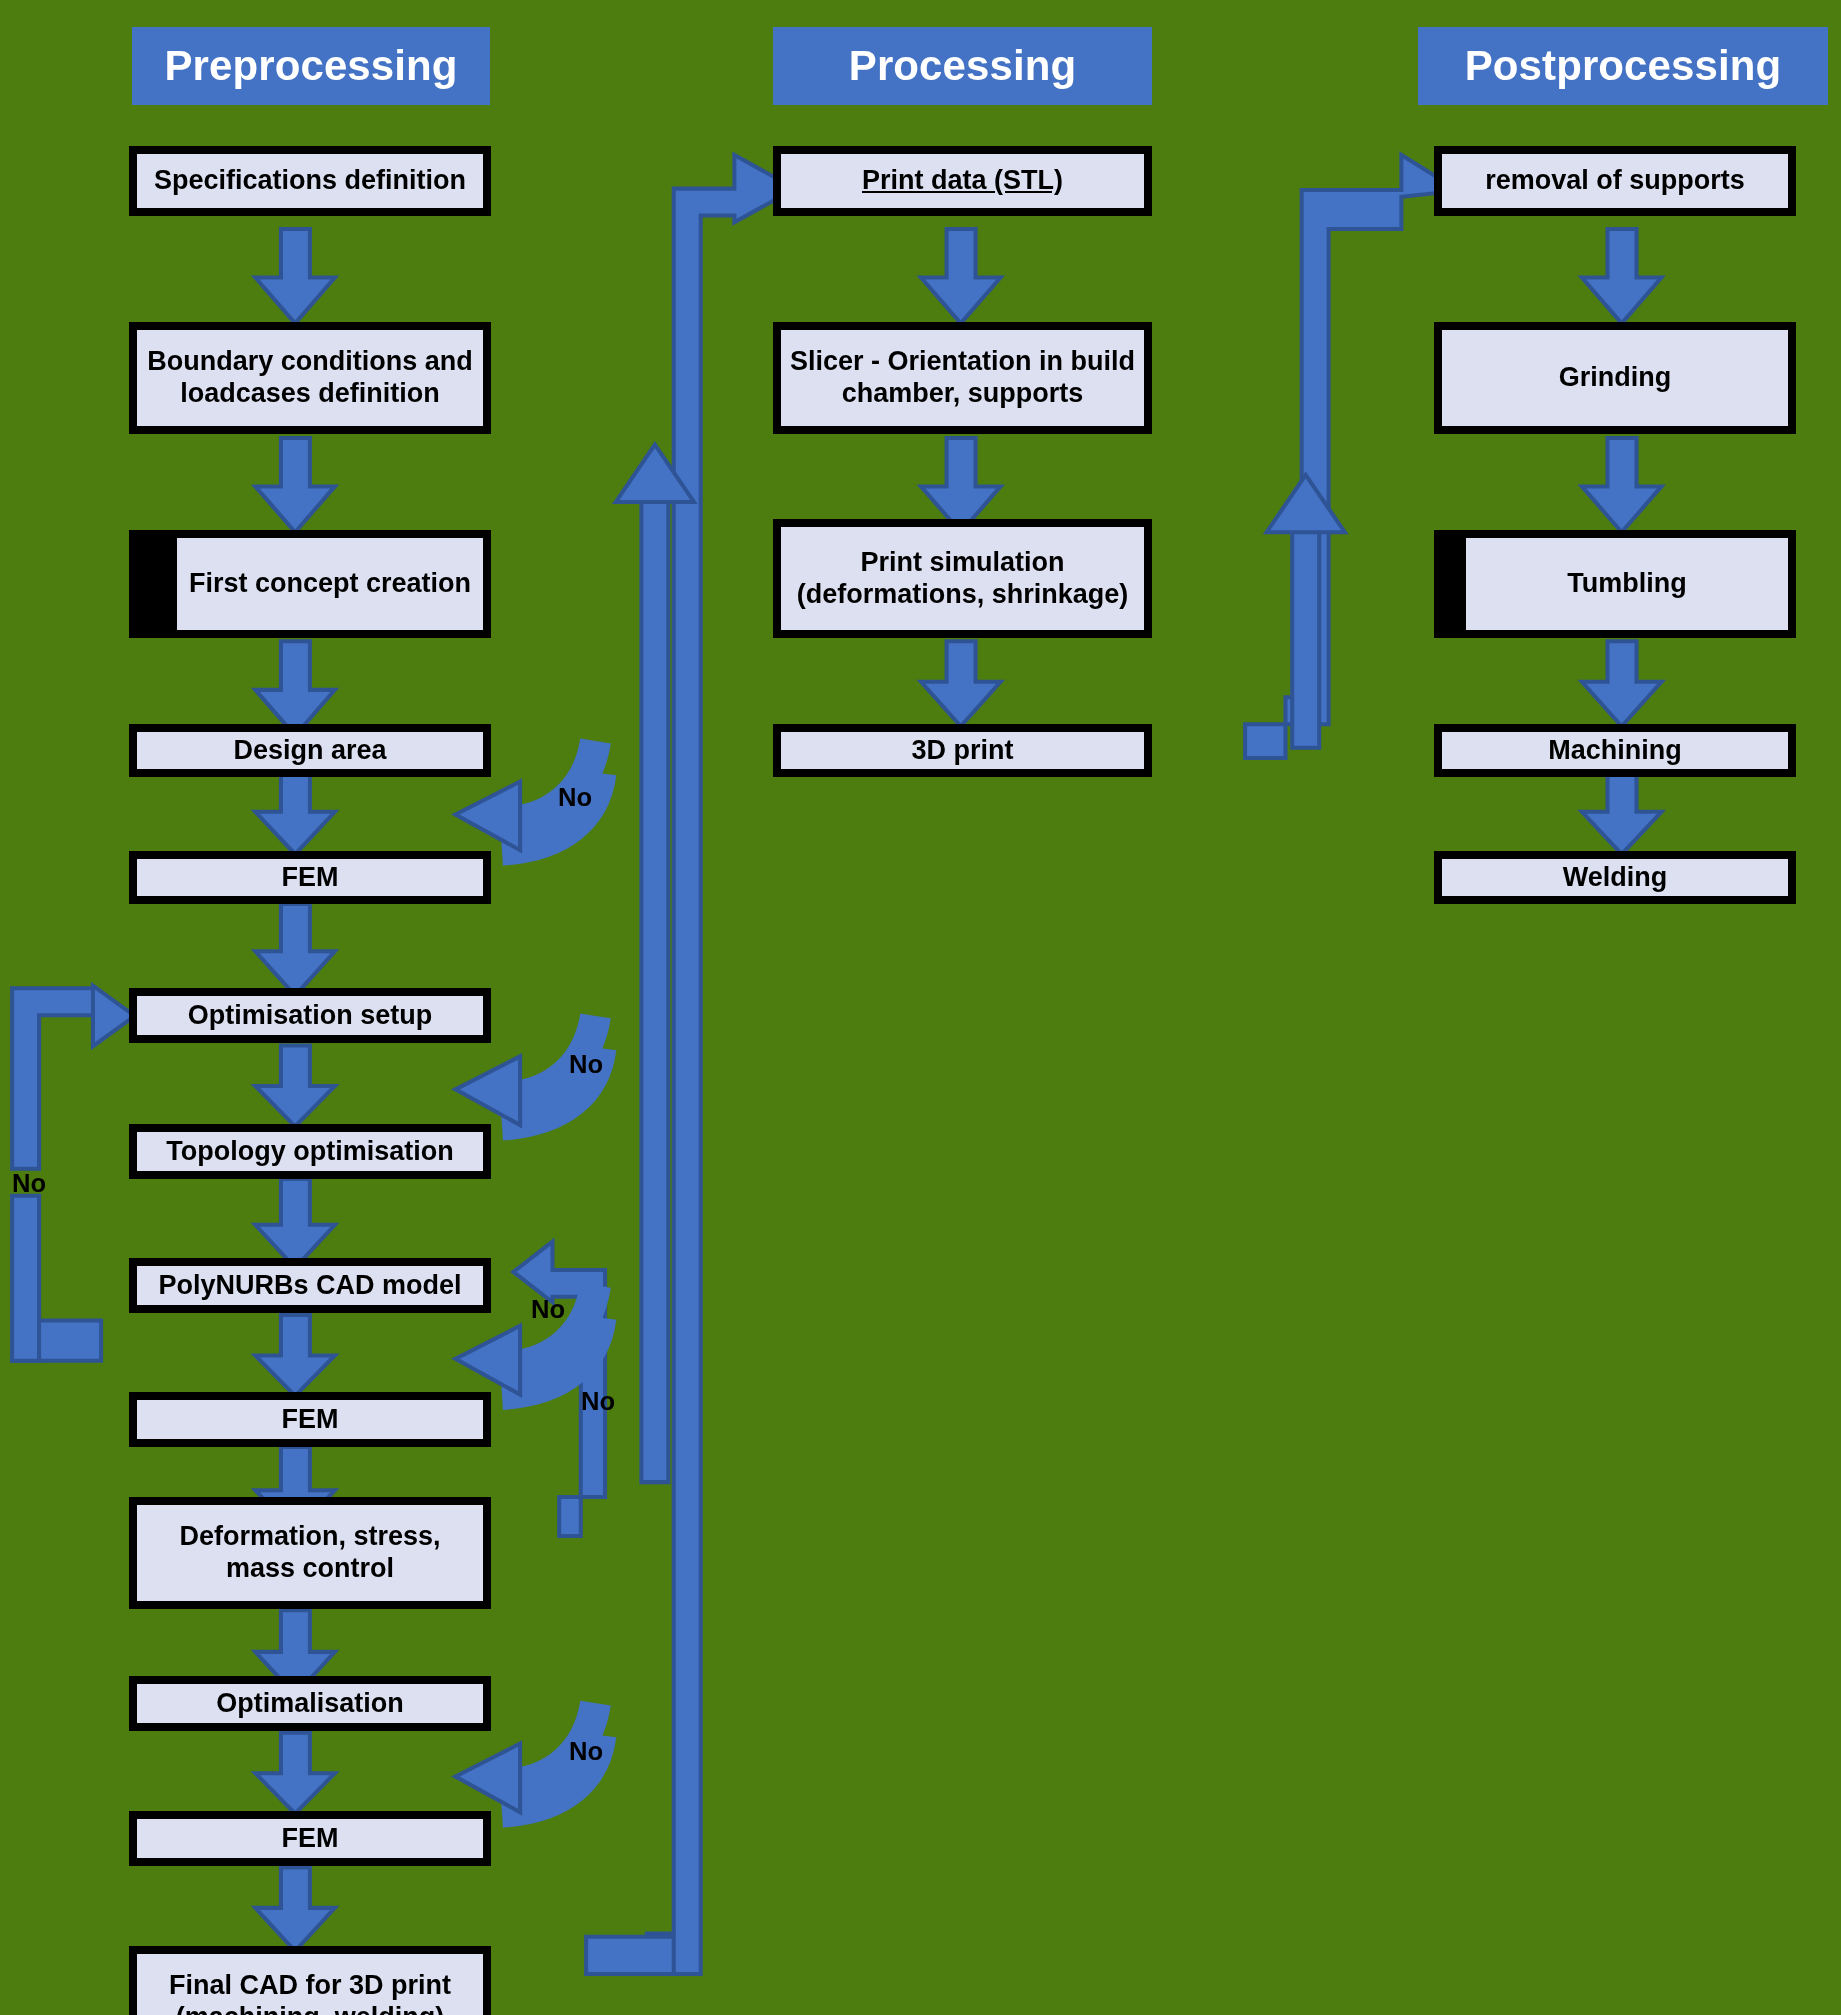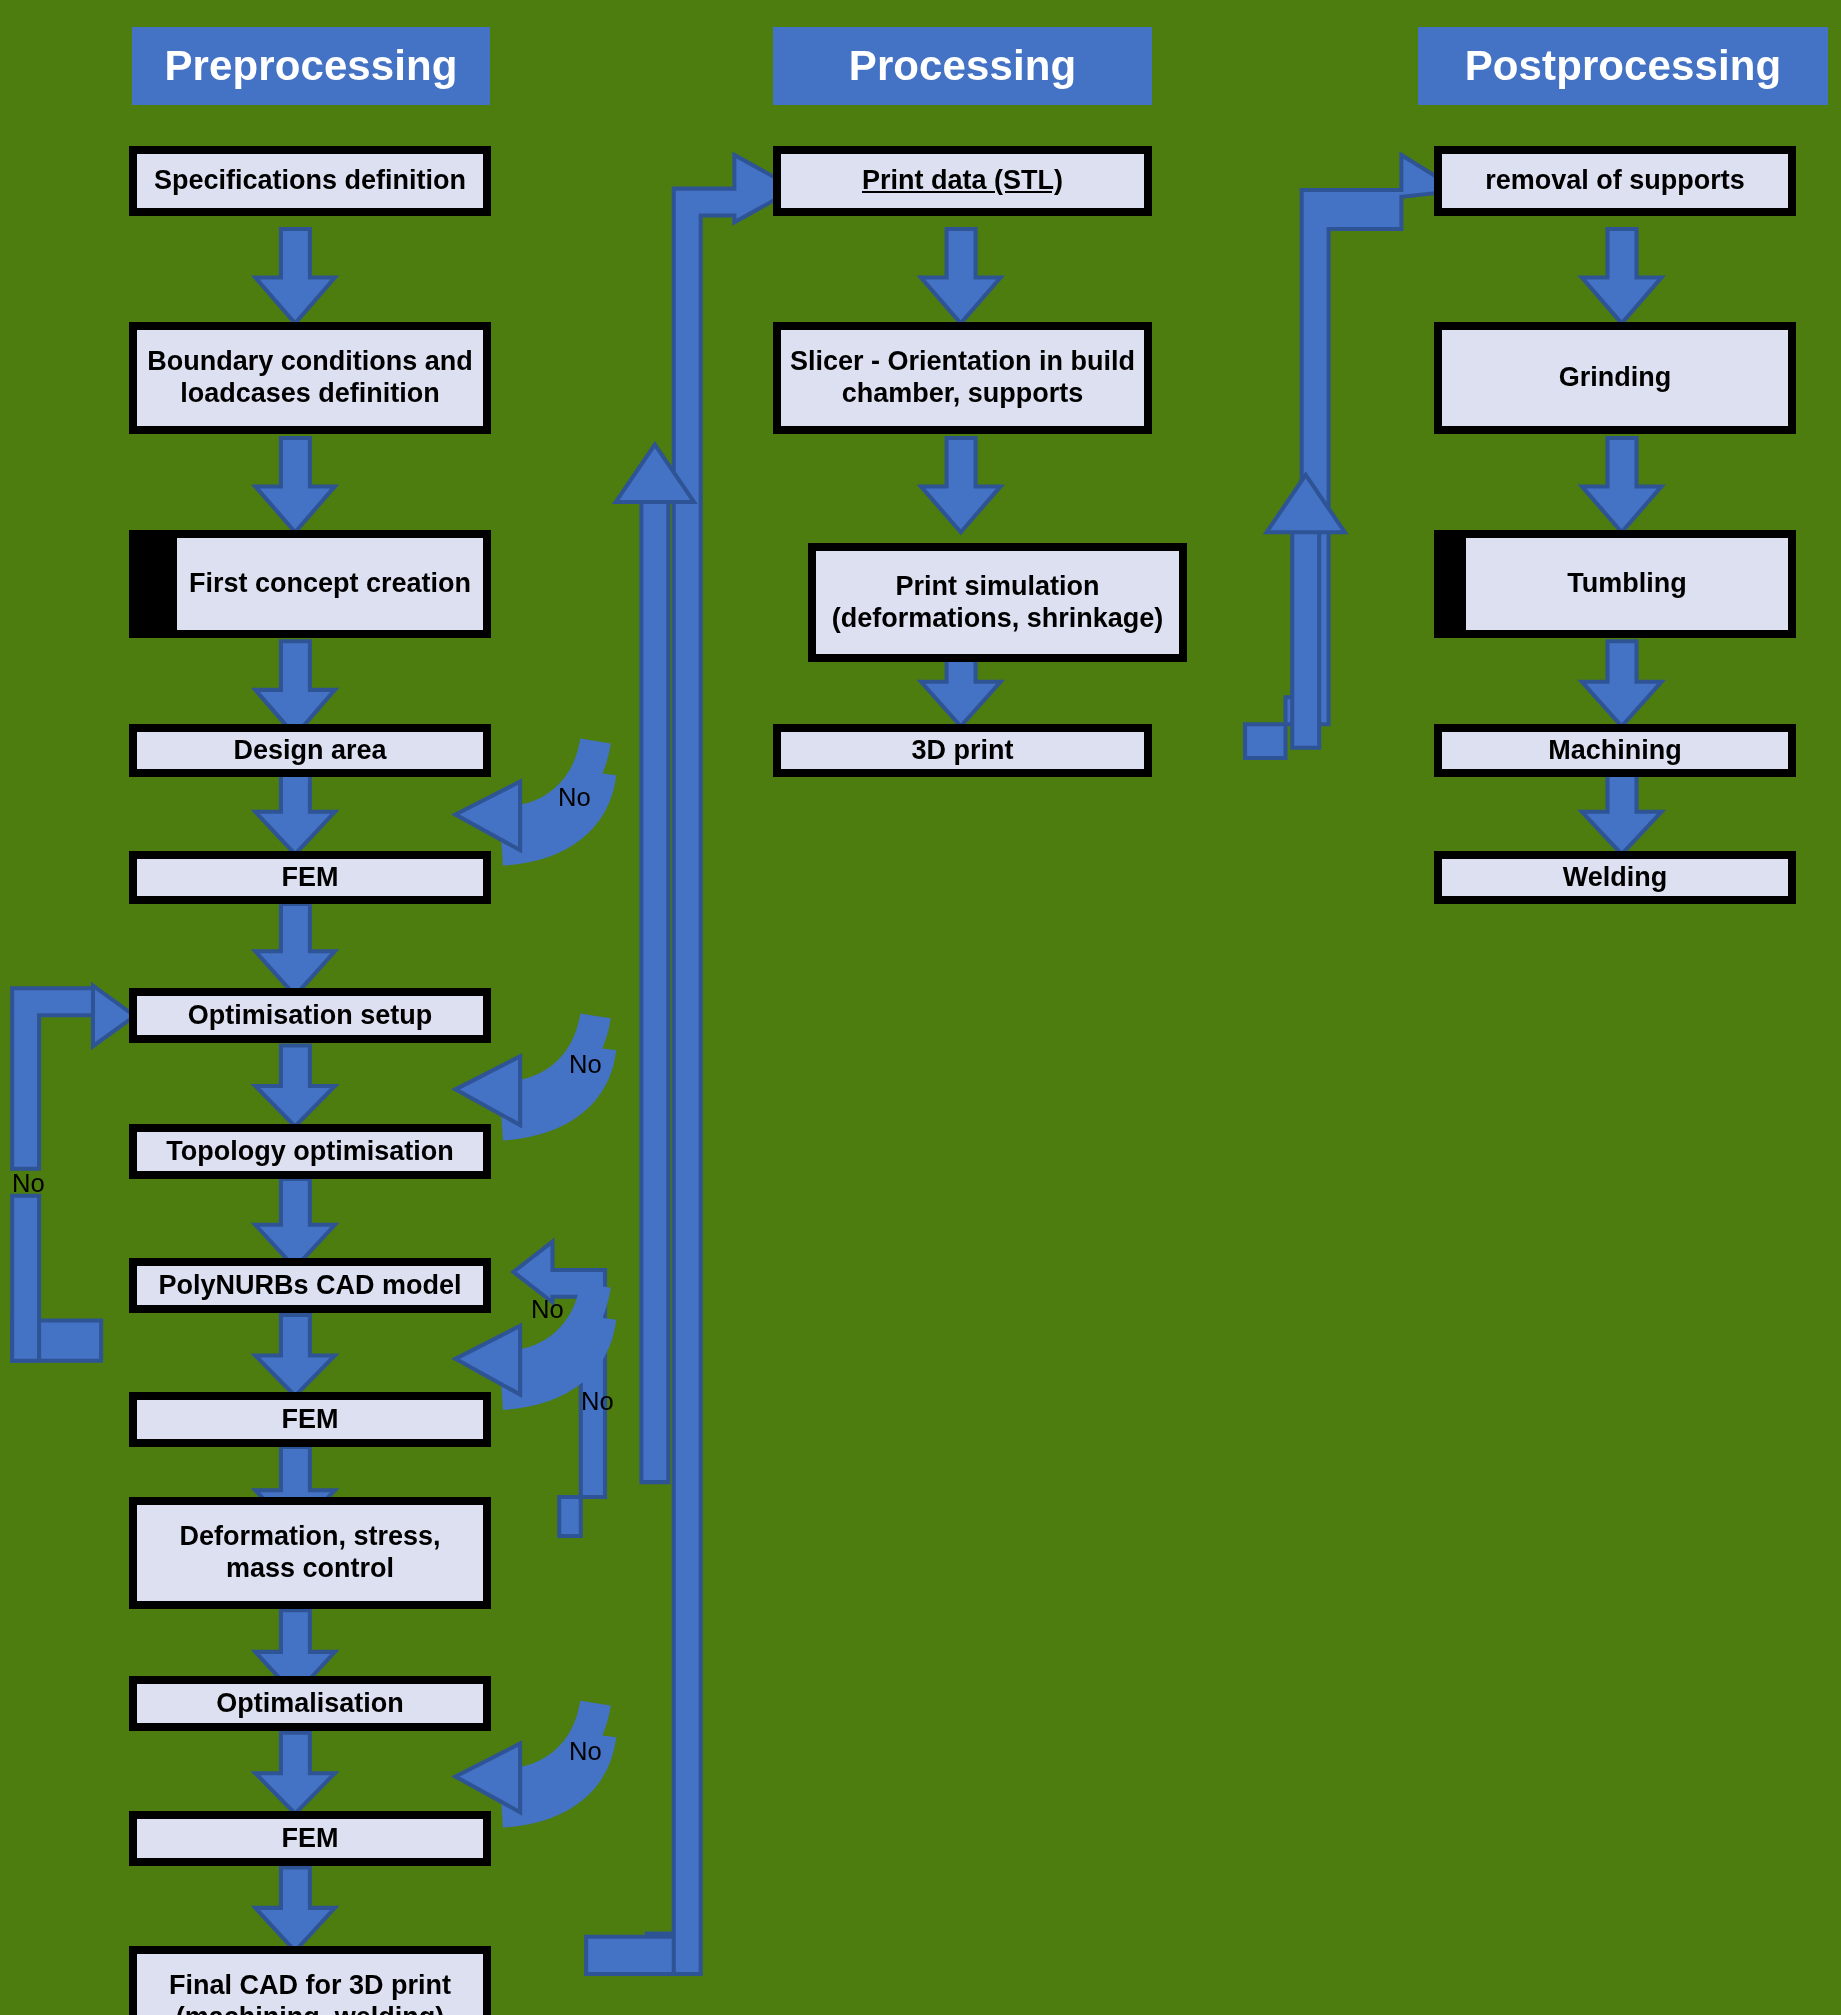--- a/index.html
+++ b/index.html
@@ -33,21 +33,21 @@
     font-weight:700;
     font-size:27px;
     line-height:1.18;
     box-sizing:border-box;
     padding:1.3px 5.4px;
   }
 
   .no-label{
     position:absolute;
     color:#000;
-    font-weight:400;
+    font-weight:700;
     font-size:25.6px;
     line-height:1;
     white-space:nowrap;
   }
 </style>
 </head>
 <body>
 
 <div id="stage">
 
@@ -221,21 +221,21 @@
   </div>
 
   <div class="node" style="left:773px;top:146px;width:379px;height:70px;text-decoration:underline;">
     <div class="inner">Print data (STL)</div>
   </div>
 
   <div class="node" style="left:773px;top:322px;width:379px;height:112px;">
     <div class="inner">Slicer - Orientation in build chamber, supports</div>
   </div>
 
-  <div class="node" style="left:808px;top:519px;width:379px;height:119px;margin-top:24px;">
+  <div class="node" style="left:773px;top:519px;width:379px;height:119px;">
     <div class="inner">Print simulation (deformations, shrinkage)</div>
   </div>
 
   <div class="node" style="left:773px;top:724px;width:379px;height:53px;">
     <div class="inner">3D print</div>
   </div>
 
   <div class="node" style="left:1434px;top:146px;width:362px;height:70px;">
     <div class="inner">removal of supports</div>
   </div>

